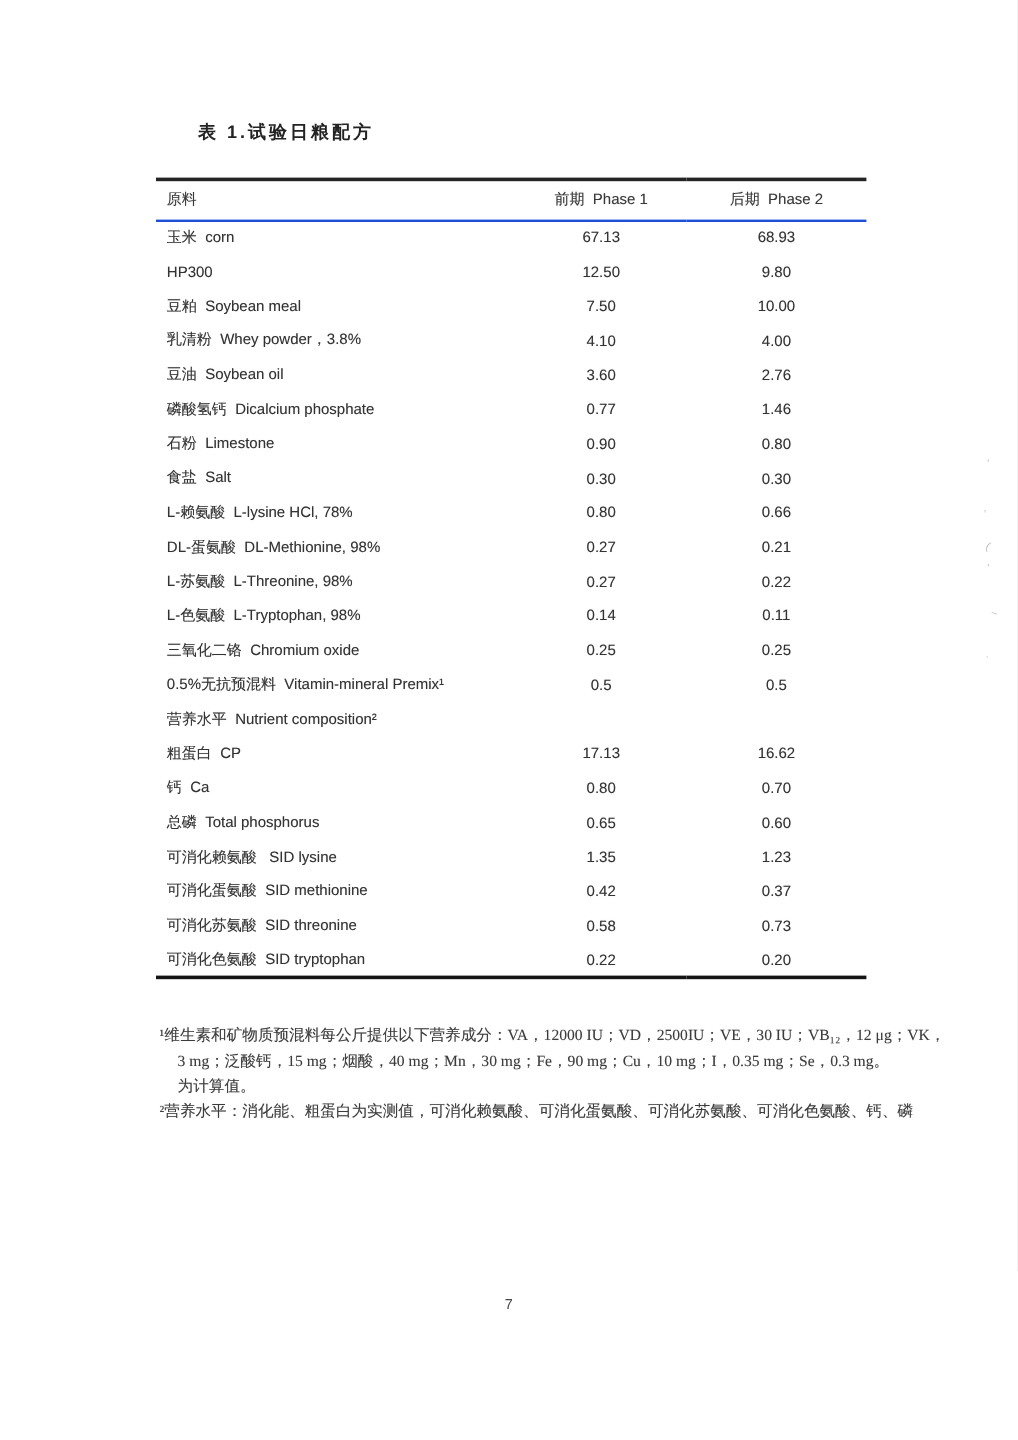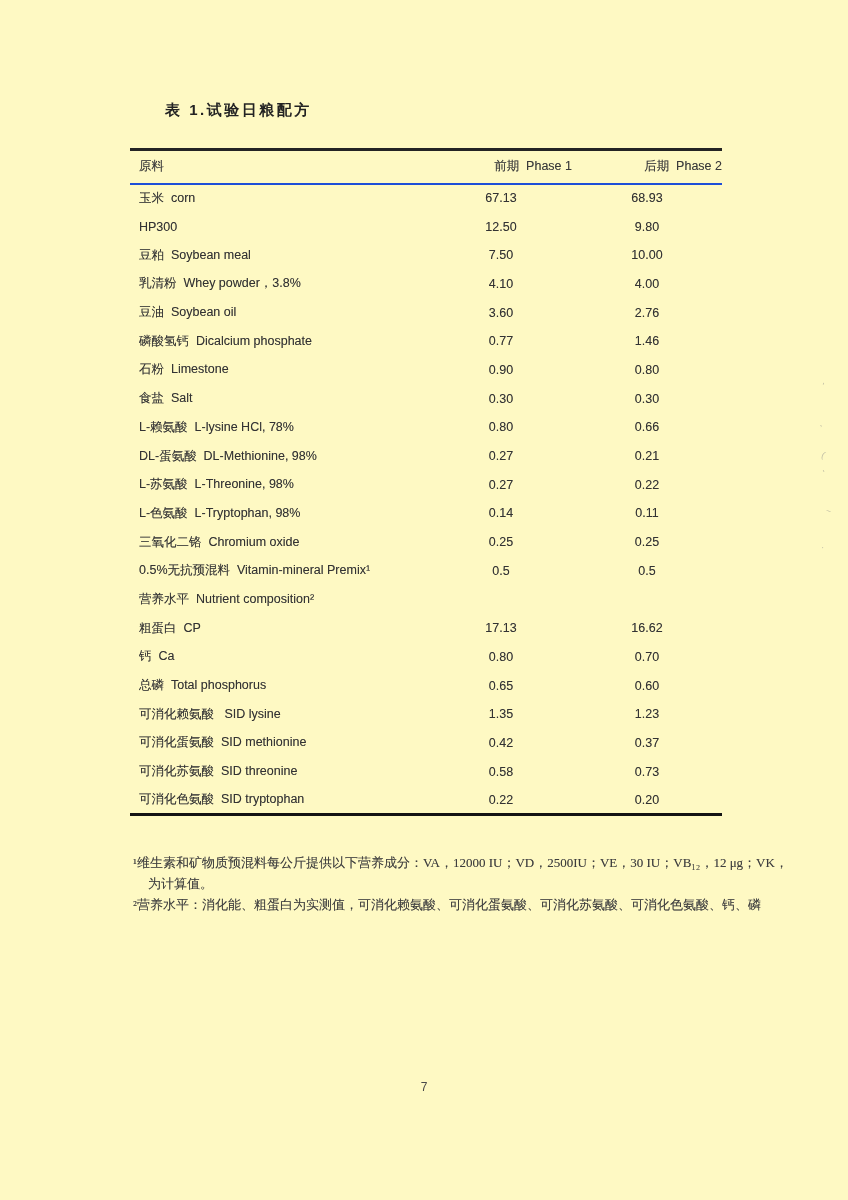--- a/index.html
+++ b/index.html
@@ -2,21 +2,21 @@
 <html><head>
 <meta charset="utf-8">
 <style>
   * { margin: 0; padding: 0; box-sizing: border-box; }
   html, body { background: #e8e8e8; }
   .page {
     position: relative;
     width: 848px;
     height: 1200px;
     margin: 0 auto;
-    background: #fef9c3;
+    background: #ffffff;
     font-family: "Liberation Sans", "DejaVu Sans", sans-serif;
     color: #2f2f2f;
     overflow: hidden;
   }
   .table-title {
     position: absolute;
     left: 165px;
     top: 101px;
     font-size: 15px;
     font-weight: 700;
@@ -37,21 +37,21 @@
     border-top: 3px solid #242424;
     border-bottom: 2px solid #1d4ed8;
     height: 34px;
     font-weight: 400;
     font-size: 12.5px;
     color: #3a3a3a;
     white-space: pre;
     vertical-align: middle;
   }
   .diet-table thead th.col-label { text-align: left; padding-left: 9px; }
-  .diet-table thead th.col-val { text-align: right; }
+  .diet-table thead th.col-val { text-align: center; }
   .diet-table tbody td {
     height: 28.7px;
     font-size: 12.5px;
     color: #333333;
     vertical-align: middle;
   }
   .diet-table tbody td.label {
     padding-left: 9px;
     white-space: pre;
     overflow: hidden;
@@ -224,20 +224,21 @@
         <tr>
           <td class="label">可消化色氨酸  SID tryptophan</td>
           <td class="val">0.22</td>
           <td class="val">0.20</td>
         </tr>
       </tbody>
   </table>
 
   <div class="footnotes">
     <div class="footnote-line">¹维生素和矿物质预混料每公斤提供以下营养成分：VA，12000 IU；VD，2500IU；VE，30 IU；VB₁₂，12 μg；VK，</div>
+    <div class="footnote-line cont">3 mg；泛酸钙，15 mg；烟酸，40 mg；Mn，30 mg；Fe，90 mg；Cu，10 mg；I，0.35 mg；Se，0.3 mg。</div>
     <div class="footnote-line cont">为计算值。</div>
     <div class="footnote-line">²营养水平：消化能、粗蛋白为实测值，可消化赖氨酸、可消化蛋氨酸、可消化苏氨酸、可消化色氨酸、钙、磷</div>
   </div>
 
   <div class="page-number">7</div>
 
   <div id="marks-host">
       <span class="pencil-mark m0">'</span>
       <span class="pencil-mark m1">,</span>
       <span class="pencil-mark m2">(</span>

